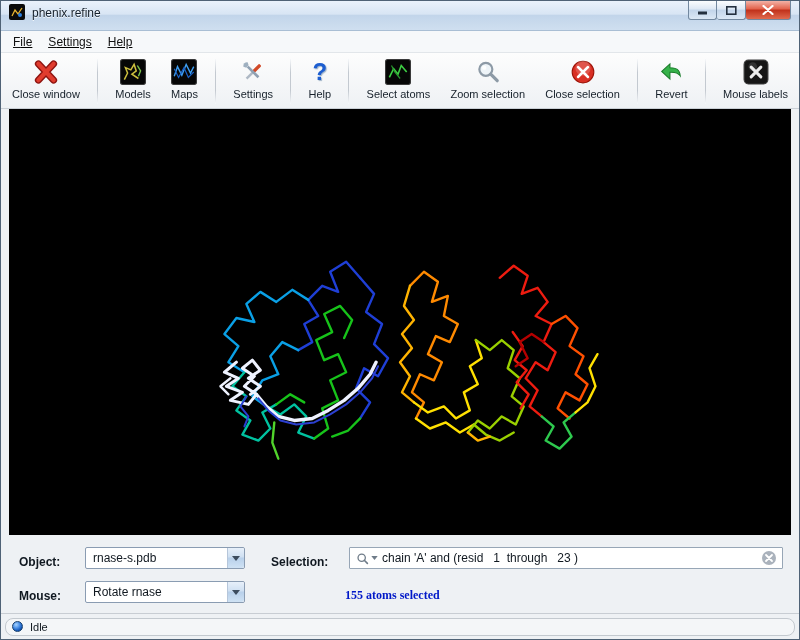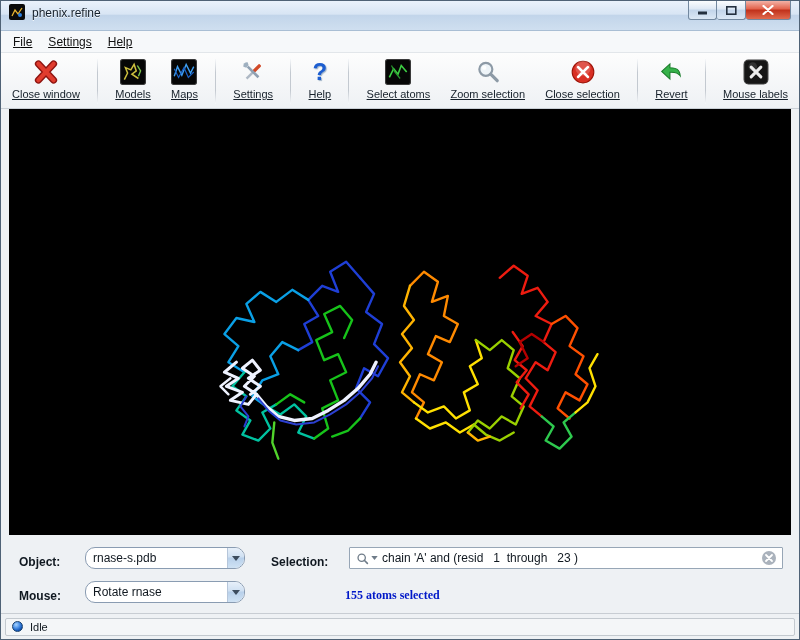--- a/index.html
+++ b/index.html
@@ -22,48 +22,48 @@
   .menubar { height:22px; flex:0 0 22px; background:#f6f8fa; border-bottom:1px solid #e2e6ea; display:flex; align-items:center; padding:0 4px;text-decoration:underline; }
   .menu-item { display:inline-block; font-size:12px; color:#111; padding:2px 8px; cursor:default; }
   .menu-item::first-letter { text-decoration:underline; }
 
   
   .toolbar { height:56px; flex:0 0 56px; background:linear-gradient(#fdfdfd,#eef1f4); border-bottom:1px solid #c9cfd5;
     display:flex; align-items:stretch; justify-content:space-between; padding:3px 6px 1px; }
   .tool { display:flex; flex-direction:column; align-items:center; justify-content:flex-start; padding:1px 5px;
     font-size:11px; color:#16202a; background:none; border:none; }
   .tool .ic { height:30px; display:flex; align-items:center; justify-content:center; margin-bottom:1px; }
-  .tool .lbl { white-space:nowrap; line-height:12px;text-decoration:underline; }
+  .tool .lbl { white-space:nowrap; line-height:12px; }
   .tb-sep { width:1px; margin:3px 2px; background:linear-gradient(#f6f8fa,#c3c9d0 30%,#c3c9d0 70%,#f6f8fa); }
   .help-glyph { font-size:24px; font-weight:bold; color:#1d5ed0; text-shadow:1px 1px 1px #9fb3c8; line-height:26px; }
 
   
   .viewport { flex:1 1 auto; margin:0 8px; background:#000; position:relative; overflow:hidden; }
   .viewport svg { position:absolute; inset:0; width:100%; height:100%; }
 
   
   .panel { height:78px; flex:0 0 78px; background:#eef1f4; padding:10px 10px 0 18px; }
   .prow { display:flex; align-items:flex-end; height:24px; margin-bottom:10px; }
   .plabel { font-size:12px; font-weight:bold; color:#101820; }
   .plabel.w1 { width:66px; }
   .plabel.w2 { width:78px; margin-left:26px; }
-  .combo { width:160px; height:22px; border:1px solid #8a9cb2; border-radius:10px; background:#fff; display:flex; align-items:center;
+  .combo { width:160px; height:22px; border:1px solid #8a9cb2; border-radius:2px; background:#fff; display:flex; align-items:center;
     font-size:12px; color:#101820; padding-left:7px; overflow:hidden; }
   .combo .cval { flex:1; white-space:nowrap; }
   .combo .carrow { width:17px; height:100%; border-left:1px solid #b6c6da; border-radius:0 2px 2px 0;
     background:linear-gradient(#e7f0fa,#cfe0f2 45%,#b8d0ea 50%,#cfe2f4); display:flex; align-items:center; justify-content:center; }
   .searchbox { flex:1; height:22px; margin-right:6px; border:1px solid #97a6b6; border-radius:1px; background:#fff;
     display:flex; align-items:center; padding:0 5px 0 6px; }
   .searchbox input { flex:1; border:none; outline:none; background:transparent; font-size:12px; color:#101820;
     font-family:"Liberation Sans","DejaVu Sans",sans-serif; padding:0 4px; }
   .atoms-count { font-size:12px; font-weight:bold; color:#0018c8; margin-left:100px;font-family:Liberation Serif, serif; }
 
   
   .statusbar { height:26px; flex:0 0 26px; border-top:1px solid #c8cdd3; background:#eef1f4; display:flex; align-items:center; padding:0 4px; }
-  .status-inner { flex:1; height:18px; border:1px solid #c3c9cf; border-radius:2px; background:#f4f6f8;
+  .status-inner { flex:1; height:18px; border:1px solid #c3c9cf; border-radius:8px; background:#f4f6f8;
     display:flex; align-items:center; padding-left:6px; gap:7px; }
   .status-dot { width:11px; height:11px; border-radius:50%; border:1px solid #17406e;
     background:radial-gradient(circle at 35% 30%, #a8d4ff 0%, #4a90e8 40%, #0c4fb0 75%, #063a85 100%); }
   .status-text { font-size:11px; color:#101820; }
 </style>
 </head>
 <body>
 
 <div class="window">
 

